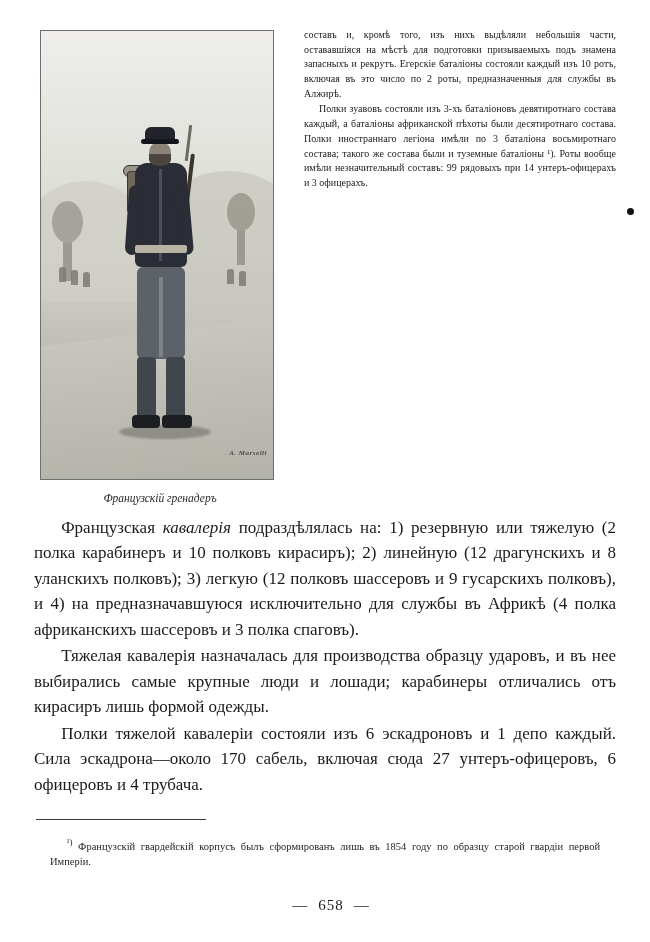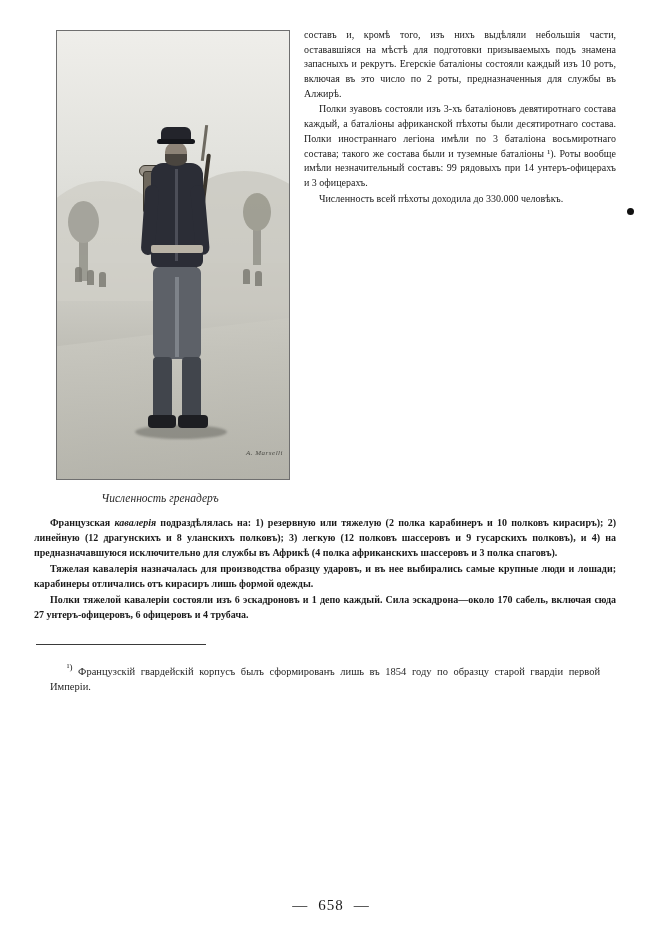--- a/index.html
+++ b/index.html
@@ -32,24 +32,25 @@
 
   .figure-block {
     width: 252px;
     flex: 0 0 252px;
   }
 
   .plate {
     position: relative;
     width: 232px;
     height: 448px;
-    margin: 4px 0 0 22px;
+    margin: 4px 0 0 6px;
     border: 1px solid #6f6f6f;
     background: linear-gradient(180deg,#e9e9e6 0%, #dcdcd7 38%, #cfcfc9 62%, #c2c2bb 100%);
     overflow: hidden;
+    font-weight: bold;
   }
   
   .plate .sky {
     position: absolute; left: 0; top: 0; right: 0; height: 232px;
     background: linear-gradient(180deg,#efeeea 0%, #e2e2dd 55%, #d6d6d0 100%);
   }
   .plate .ground {
     position: absolute; left: 0; top: 232px; right: 0; bottom: 0;
     background: linear-gradient(180deg,#d3d2cb 0%, #bfbeb6 40%, #aeada5 100%);
   }
@@ -140,24 +141,23 @@
 
   
   .body-wide {
     clear: both;
     margin-top: 8px;
   }
   .body-wide p {
     margin: 0 0 1px 0;
     text-align: justify;
     text-align-last: left;
-    font-size: 10px;
+    font-size: 17px;
     line-height: 1.5;
     text-indent: 1.6em;
-    font-weight: bold;
   }
   .it { font-style: italic; }
   sup { font-size: 9px; vertical-align: super; }
 
   
   .footnote-rule {
     width: 170px;
     border: 0;
     border-top: 1px solid #3a3a3a;
     margin: 22px 0 6px 2px;
@@ -237,28 +237,27 @@
           <div class="s-bootR"></div>
           <div class="s-face"></div>
           <div class="s-beard"></div>
           <div class="s-kepi"></div>
         </div>
 
         <div class="s-sign">A. Marselli</div>
       </div>
 
       <div class="caption">
-        <span>Численность гренадеръ</span>
+        <span>Французскiй гренадеръ</span>
       </div>
     </div>
 
     <div class="col-right">
       <p class="j first">составъ и, кромѣ того, изъ нихъ выдѣляли небольшiя части, остававшiяся на мѣстѣ для подготовки призываемыхъ подъ знамена запасныхъ и рекрутъ. Егерскiе баталiоны состояли каждый изъ 10 ротъ, включая въ это число по 2 роты, предназначенныя для службы въ Алжирѣ.</p>
       <p class="j">Полки зуавовъ состояли изъ 3-хъ баталiоновъ девятиротнаго состава каждый, а баталiоны африканской пѣхоты были десятиротнаго состава. Полки иностраннаго легiона имѣли по 3 баталiона восьмиротнаго состава; такого же состава были и туземные баталiоны ¹). Роты вообще имѣли незначительный составъ: 99 рядовыхъ при 14 унтеръ-офицерахъ и 3 офицерахъ.</p>
-      <p class="j">Численность всей пѣхоты доходила до 330.000 человѣкъ.</p>
     </div>
   </div>
 
   <div class="body-wide">
     <p>Французская <span class="it">кавалерiя</span> подраздѣлялась на: 1) резервную или тяжелую (2 полка карабинеръ и 10 полковъ кирасиръ); 2) линейную (12 драгунскихъ и 8 уланскихъ полковъ); 3) легкую (12 полковъ шассеровъ и 9 гусарскихъ полковъ), и 4) на предназначавшуюся исключительно для службы въ Африкѣ (4 полка африканскихъ шассеровъ и 3 полка спаговъ).</p>
     <p>Тяжелая кавалерiя назначалась для производства образцу ударовъ, и въ нее выбирались самые крупные люди и лошади; карабинеры отличались отъ кирасиръ лишь формой одежды.</p>
     <p>Полки тяжелой кавалерiи состояли изъ 6 эскадроновъ и 1 депо каждый. Сила эскадрона—около 170 сабель, включая сюда 27 унтеръ-офицеровъ, 6 офицеровъ и 4 трубача.</p>
   </div>
 
   <hr class="footnote-rule">

